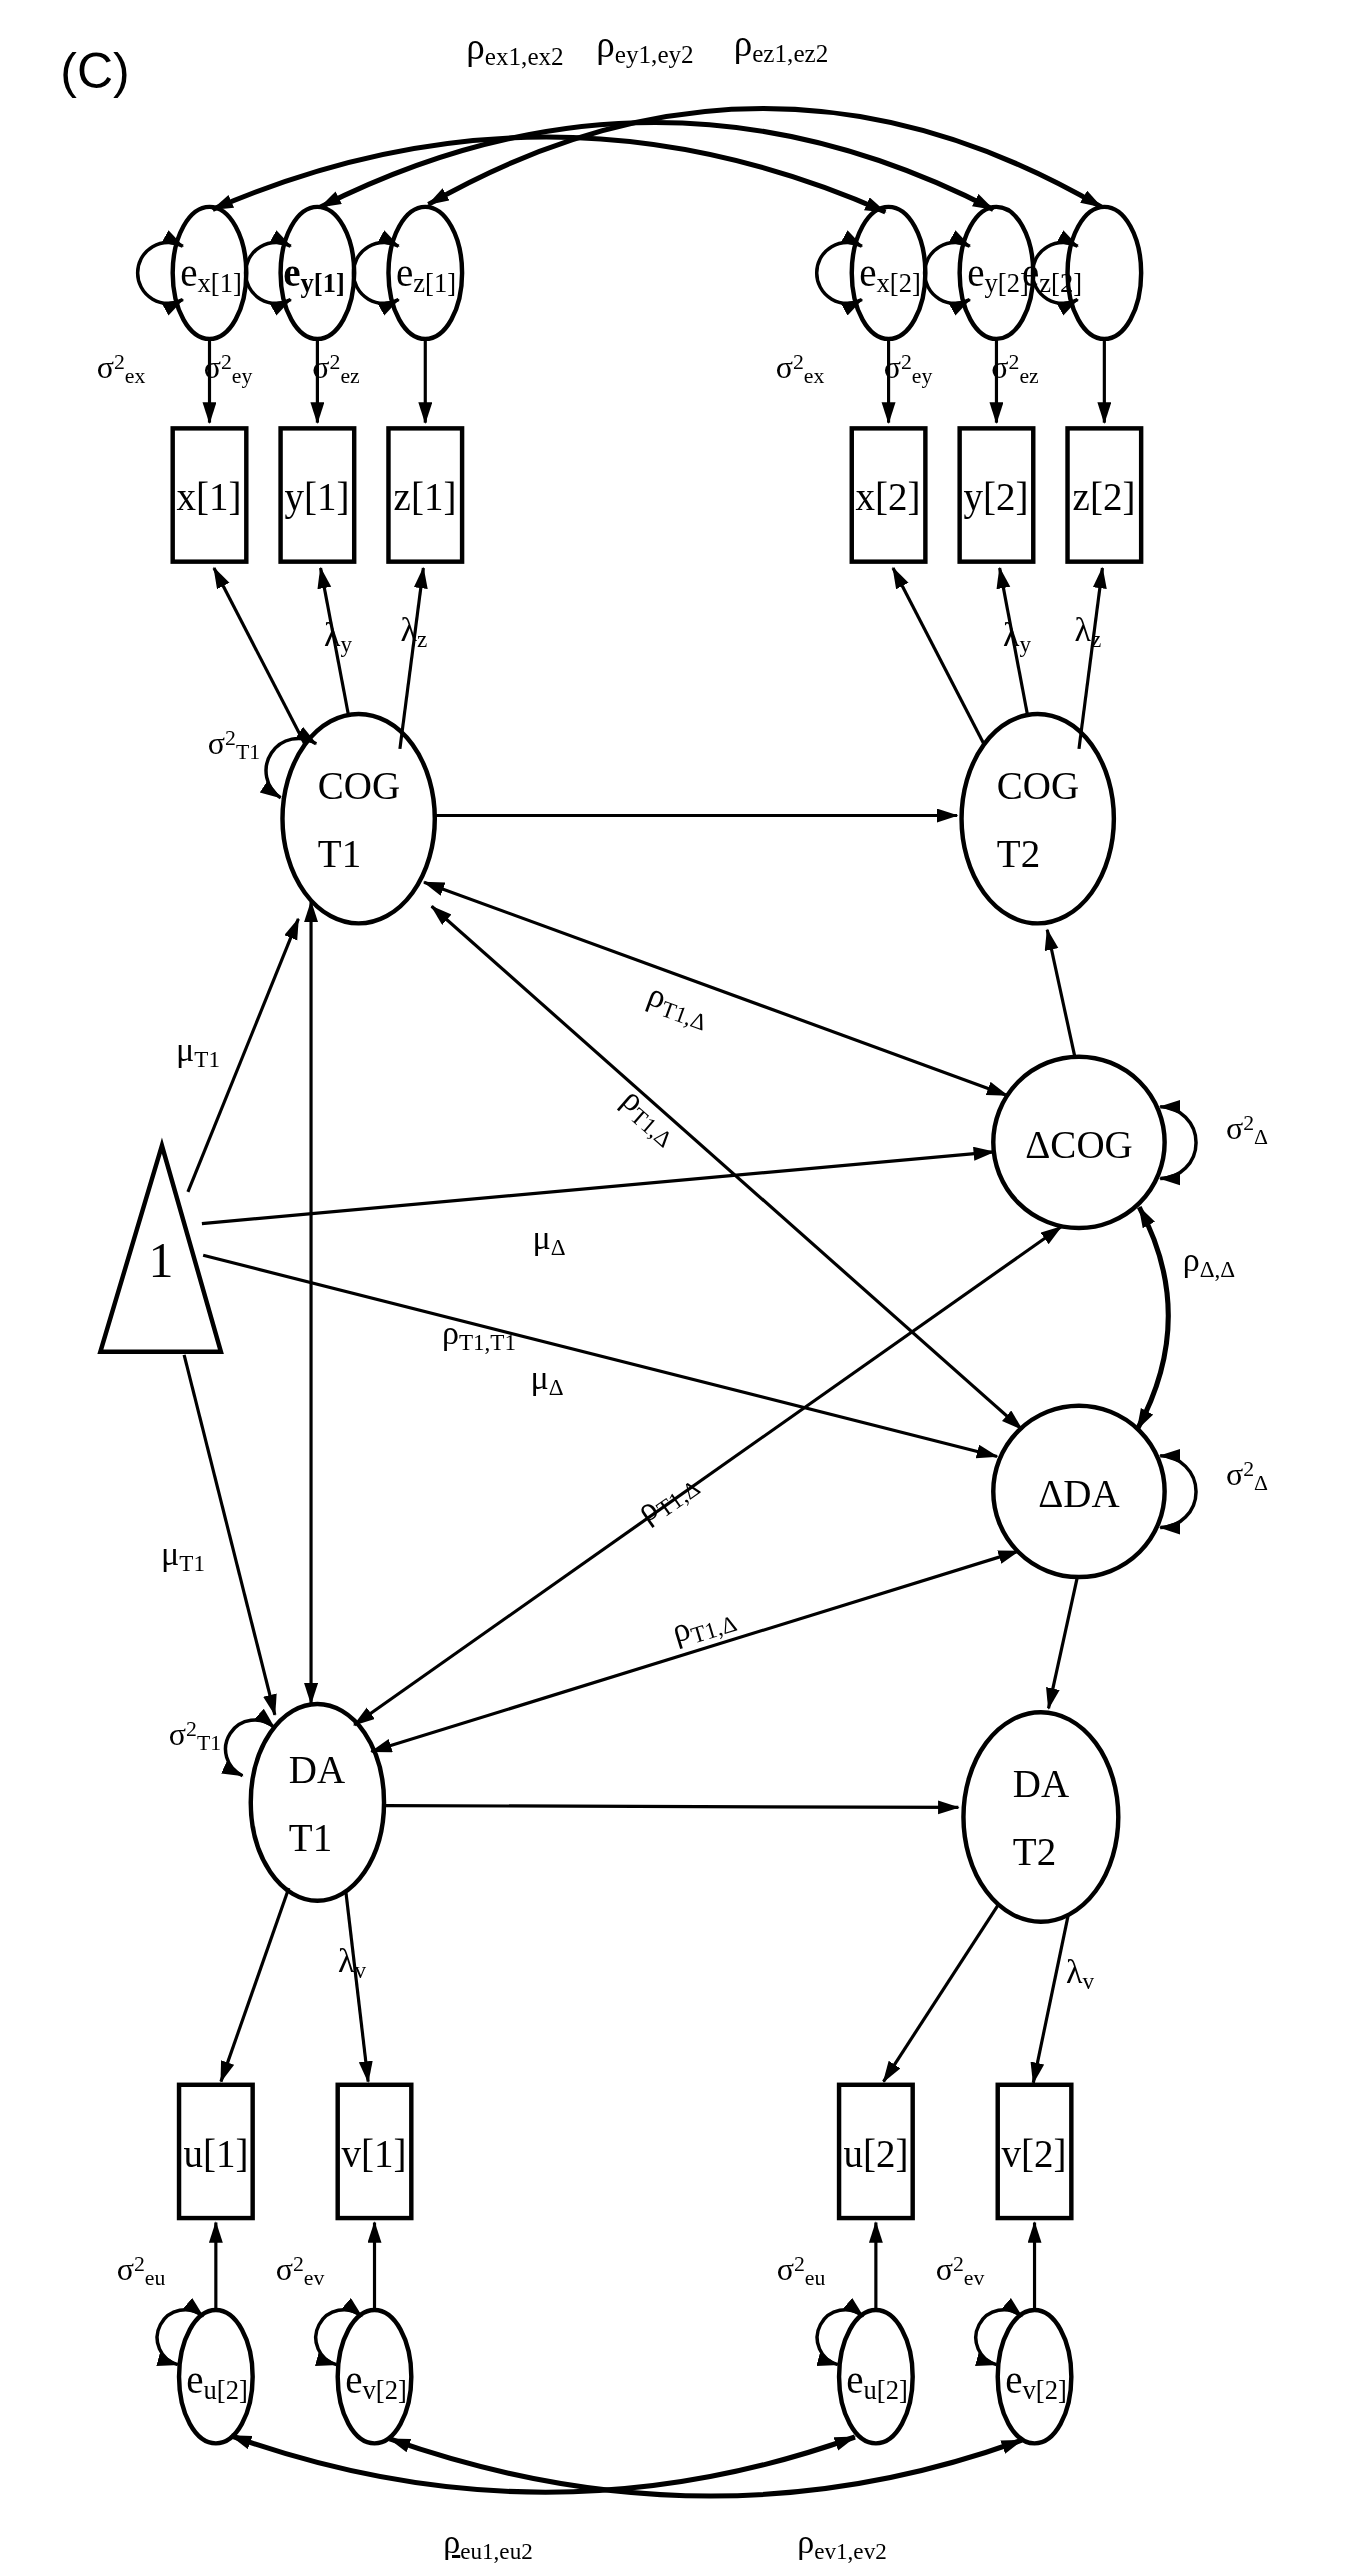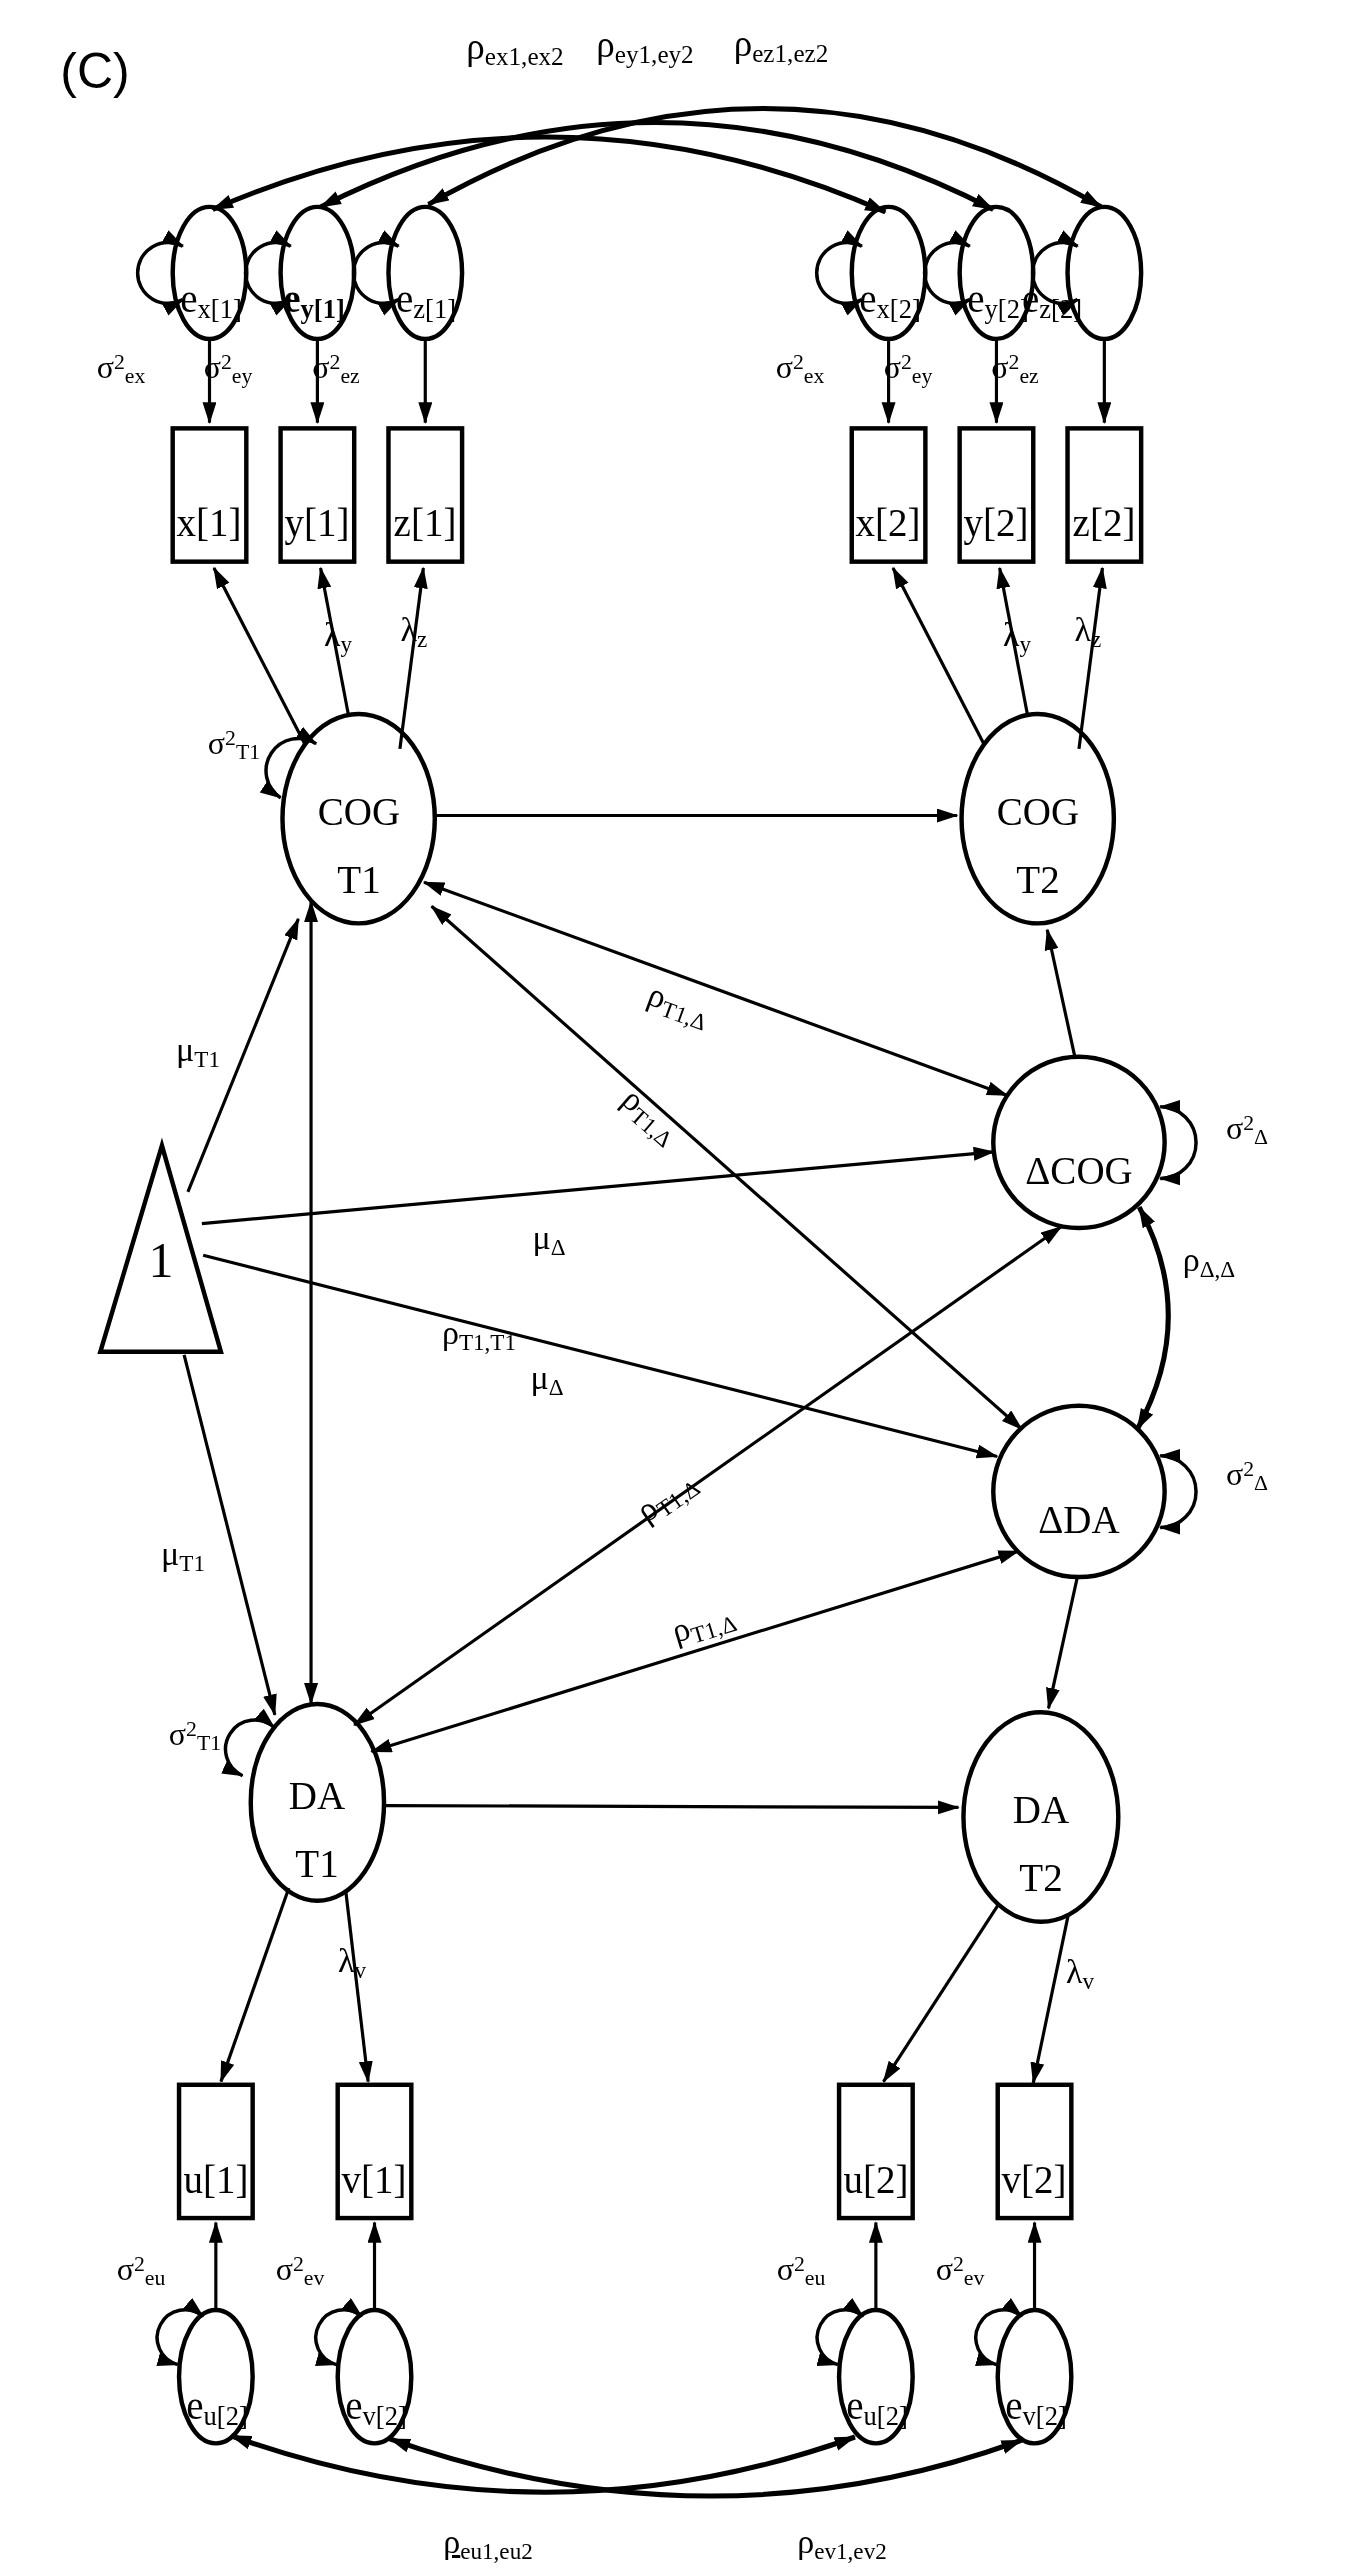--- a/index.html
+++ b/index.html
@@ -3,30 +3,30 @@
 <meta charset="utf-8">
 <style>
   html,body{margin:0;padding:0;}
   body{width:1357px;height:2576px;background:#ffffff;position:relative;
        font-family:"Liberation Serif", serif;color:#000;overflow:hidden;}
   svg{position:absolute;left:0;top:0;}
   .lab{position:absolute;transform:translate(-50%,-50%);white-space:nowrap;line-height:1;}
   .lab sub{font-size:68%;vertical-align:baseline;position:relative;top:0.24em;}
   .lab sup{font-size:68%;vertical-align:baseline;position:relative;top:-0.42em;}
   .f78{font-size:50px;}
-  .f62{font-size:39px;margin-top:26px;}
+  .f62{font-size:39px;}
   .f58{font-size:37px;}
   .f54{font-size:34px;}
   .f50{font-size:32px;}
   .sans{font-family:"Liberation Sans", sans-serif;}
   .rot20{transform:translate(-50%,-50%) rotate(20deg);}
   .rot40{transform:translate(-50%,-50%) rotate(41deg);}
   .rotm35{transform:translate(-50%,-50%) rotate(-35deg);}
   .rotm17{transform:translate(-50%,-50%) rotate(-17deg);}
-  .node-lab{position:absolute;transform:translate(-50%,-50%);text-align:center;line-height:1.75;}
+  .node-lab{position:absolute;transform:translate(-50%,-50%);line-height:1.75;}
 </style>
 </head>
 <body>
 
 <svg width="1357" height="2576" viewBox="0 0 2138 4059">
   <defs>
     <marker id="ah" markerUnits="userSpaceOnUse" markerWidth="40" markerHeight="28" refX="32" refY="11" orient="auto">
       <path d="M0,0 L34,11 L0,22 z" fill="#000"></path>
     </marker>
     <marker id="ahs" markerUnits="userSpaceOnUse" markerWidth="40" markerHeight="28" refX="32" refY="11" orient="auto-start-reverse">

